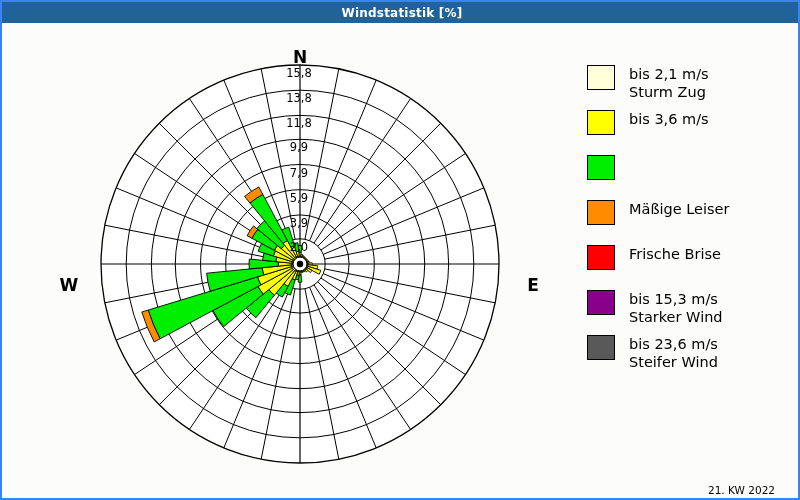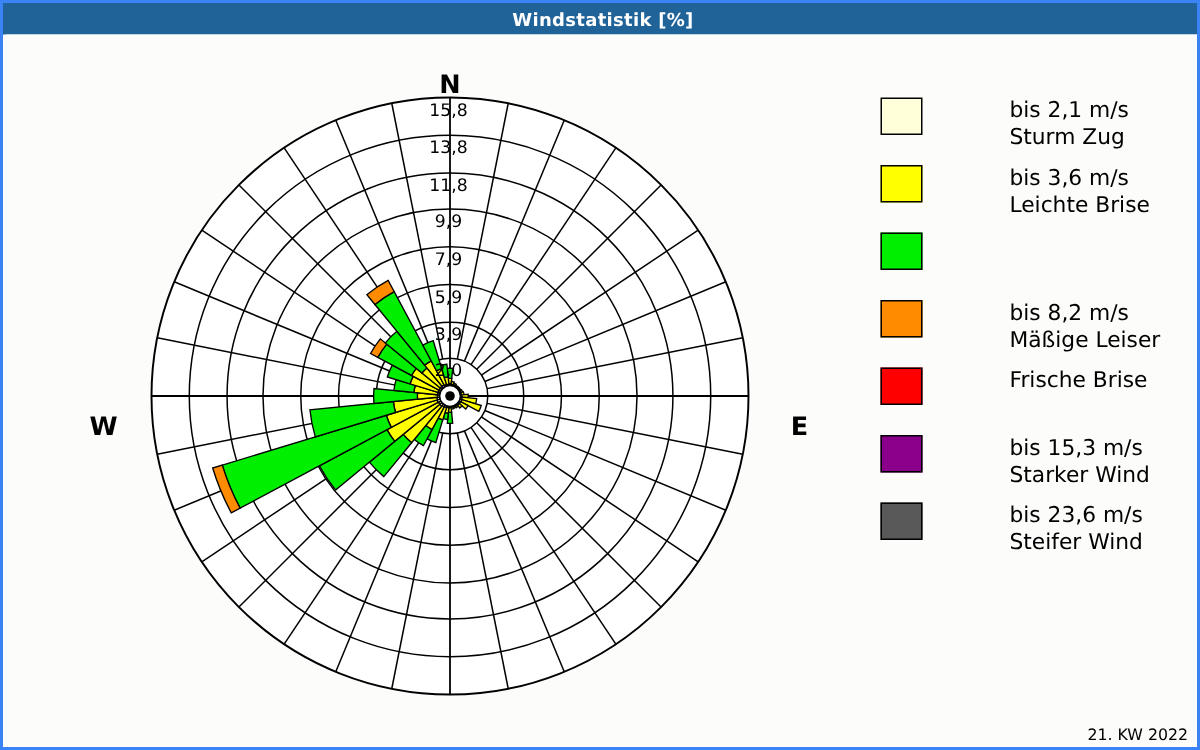--- a/index.html
+++ b/index.html
@@ -63,21 +63,20 @@
     position: absolute;
     left: 583px;
     top: 42px;
     width: 212px;
   }
   .legend-row {
     display: flex;
     align-items: flex-start;
     margin-bottom: 8px;
     height: 37px;
-    gap: 44px;
   }
   .legend-swatch {
     width: 28px;
     height: 25px;
     border: 1px solid #000000;
     box-sizing: border-box;
     margin-right: 14px;
     flex: 0 0 auto;
   }
   .legend-text {
@@ -87,21 +86,21 @@
     padding-top: 0px;
   }
   .legend-speed, .legend-name {
     font-size: 14.5px;
     color: #000000;
     white-space: nowrap;
     font-family: "DejaVu Sans", sans-serif;
   }
   #datestamp {
     position: absolute;
-    right: 8px;
+    right: 25px;
     bottom: 4px;
     font-size: 10.5px;
     color: #000000;
     font-family: "DejaVu Sans", sans-serif;
   }
   .tick-label {
     font-size: 11.5px;
     fill: #000000;
     font-family: "DejaVu Sans", sans-serif;
     text-anchor: middle;
@@ -271,30 +270,28 @@
           <div class="legend-swatch" style="background: rgb(255, 255, 217);"></div>
           <div class="legend-text">
             <span class="legend-speed">bis 2,1 m/s</span>
             <span class="legend-name">Sturm Zug</span>
           </div>
         </div>
         <div class="legend-row">
           <div class="legend-swatch" style="background: rgb(255, 255, 0);"></div>
           <div class="legend-text">
             <span class="legend-speed">bis 3,6 m/s</span>
-            <span class="legend-name">Leichte Brise</span>
           </div>
         </div>
         <div class="legend-row">
           <div class="legend-swatch" style="background: rgb(0, 238, 0);"></div>
         </div>
         <div class="legend-row">
           <div class="legend-swatch" style="background: rgb(255, 140, 0);"></div>
           <div class="legend-text">
-            <span class="legend-speed">bis 8,2 m/s</span>
             <span class="legend-name">Mäßige Leiser</span>
           </div>
         </div>
         <div class="legend-row">
           <div class="legend-swatch" style="background: rgb(255, 0, 0);"></div>
           <div class="legend-text">
             <span class="legend-name">Frische Brise</span>
           </div>
         </div>
         <div class="legend-row">

